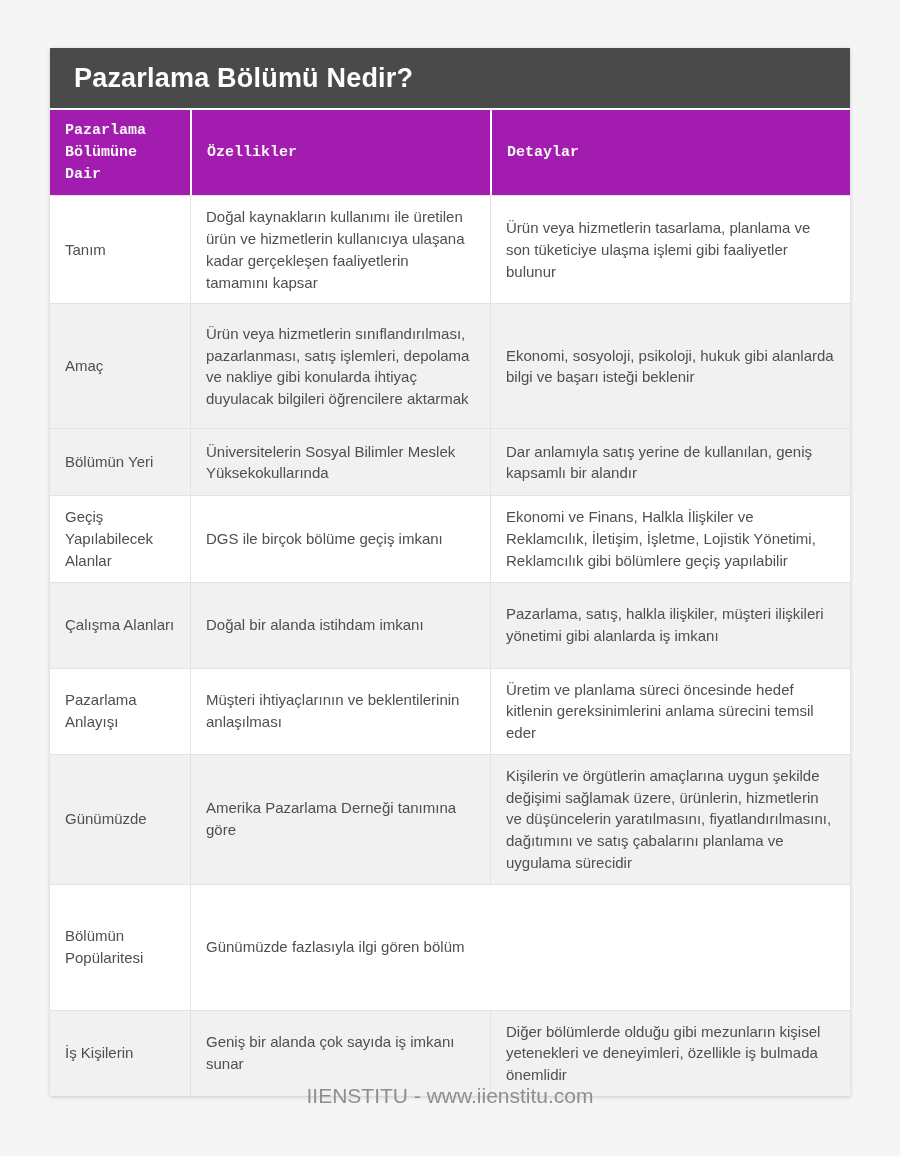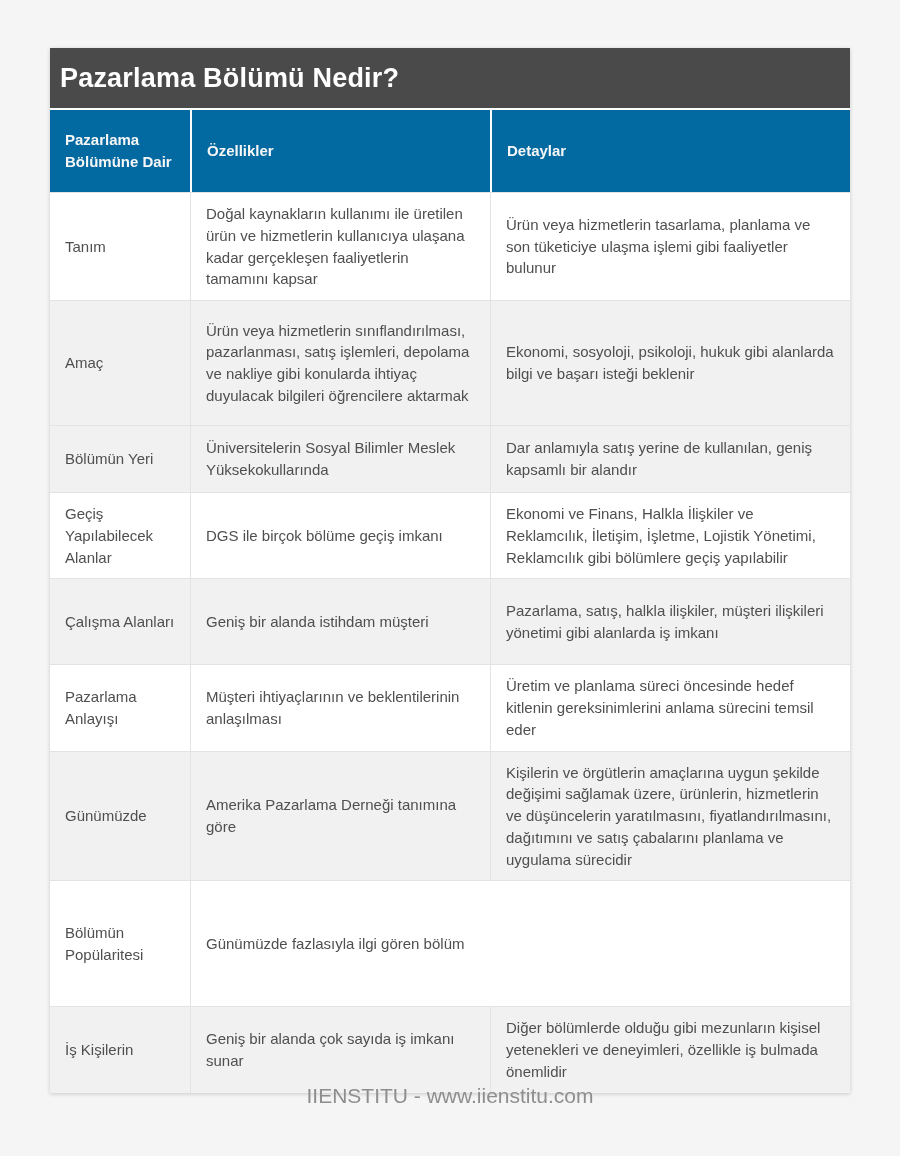--- a/index.html
+++ b/index.html
@@ -23,29 +23,30 @@
     background: #ffffff;
   }
   .title-bar {
     background: #4a4a4a;
     color: #ffffff;
     font-weight: bold;
     font-size: 27px;
     height: 62px;
     display: flex;
     align-items: center;
-    padding-left: 10px;
+    padding-left: 24px;
     box-sizing: border-box;
     border-bottom: 2px solid #fdfdfd;
     letter-spacing: 0.2px;
   }
   .header-row {
     display: grid;
     grid-template-columns: 140px 300px 360px;
-    background: #0369a1;
+    background: #a21caf;
+    font-family: Liberation Mono, monospace;
   }
   .header-cell {
     min-height: 82px;
     display: flex;
     align-items: center;
     padding: 10px 15px;
     box-sizing: border-box;
     color: #f7f7f7;
     font-weight: bold;
     font-size: 15px;
@@ -151,21 +152,21 @@
         </div>
         <div class="cell">
           <span>Ekonomi ve Finans, Halkla İlişkiler ve Reklamcılık, İletişim, İşletme, Lojistik Yönetimi, Reklamcılık gibi bölümlere geçiş yapılabilir</span>
         </div>
       </div>
       <div class="body-row alt">
         <div class="cell">
           <span>Çalışma Alanları</span>
         </div>
         <div class="cell">
-          <span>Geniş bir alanda istihdam müşteri</span>
+          <span>Doğal bir alanda istihdam imkanı</span>
         </div>
         <div class="cell">
           <span>Pazarlama, satış, halkla ilişkiler, müşteri ilişkileri yönetimi gibi alanlarda iş imkanı</span>
         </div>
       </div>
       <div class="body-row">
         <div class="cell">
           <span>Pazarlama Anlayışı</span>
         </div>
         <div class="cell">

